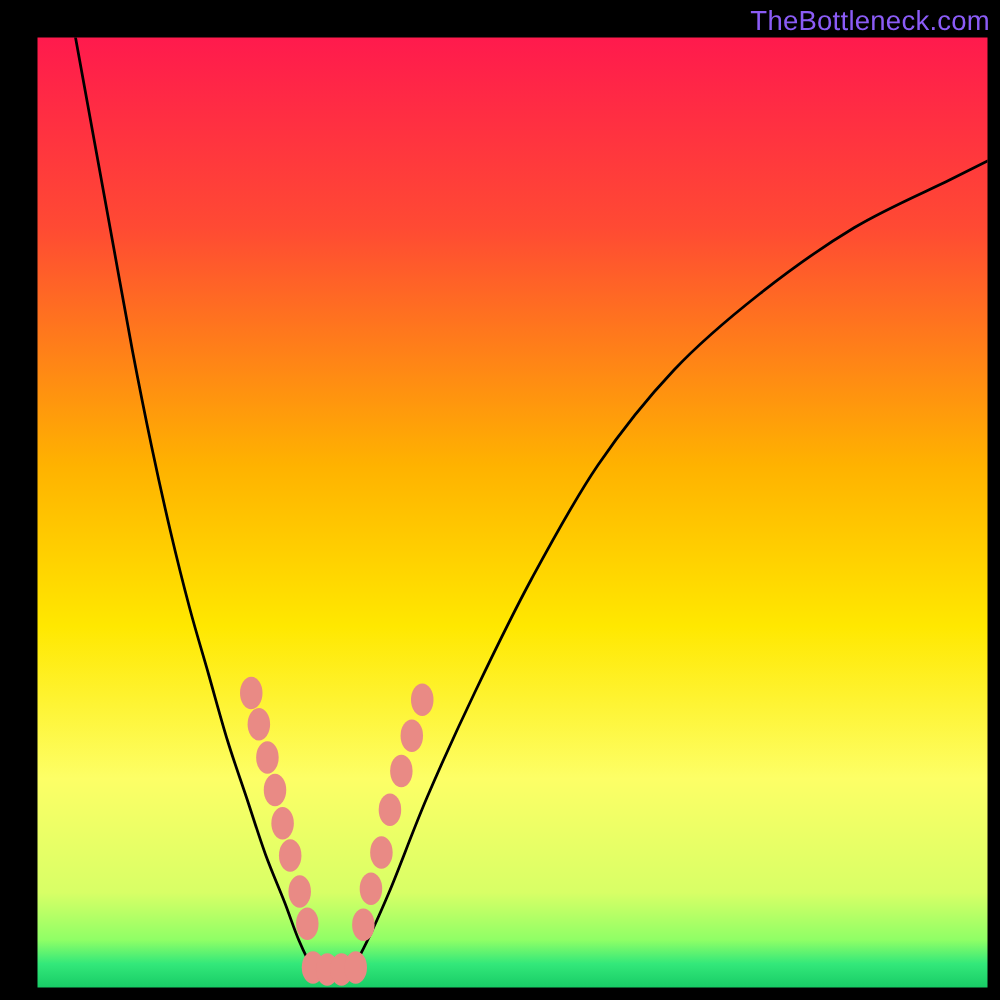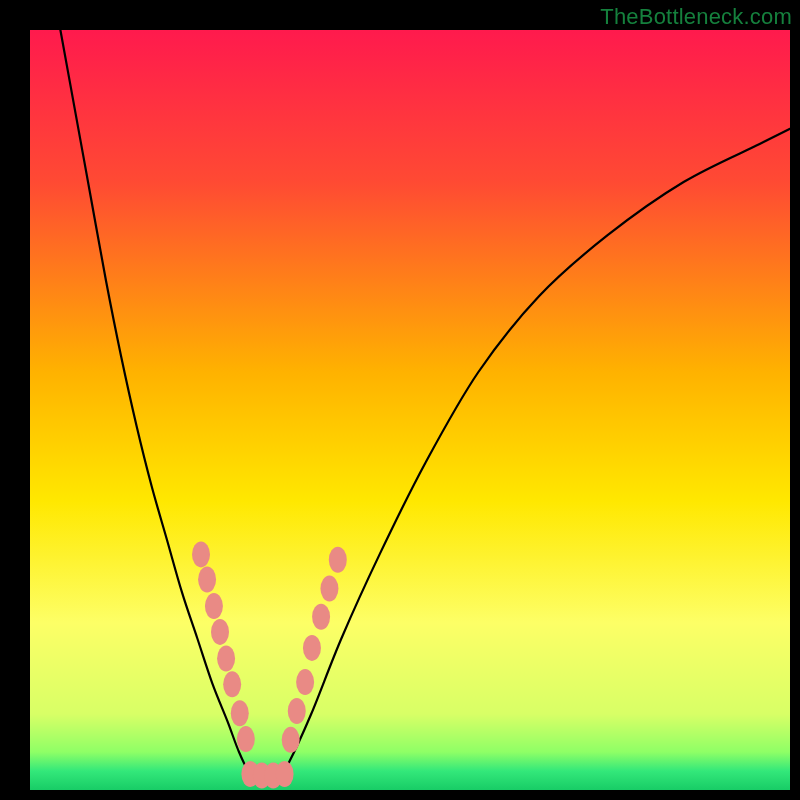--- a/index.html
+++ b/index.html
@@ -14,21 +14,21 @@
   .frame {
     position: relative;
     width: 800px;
     height: 800px;
     background: #000;
   }
   .watermark {
     position: absolute;
     top: 4px;
     right: 8px;
-    color: #15803d;
+    color: #8b5cf6;
     font-size: 22px;
     font-weight: 400;
     letter-spacing: 0.2px;
     z-index: 10;
   }
   svg {
     position: absolute;
     left: 0;
     top: 0;
   }

